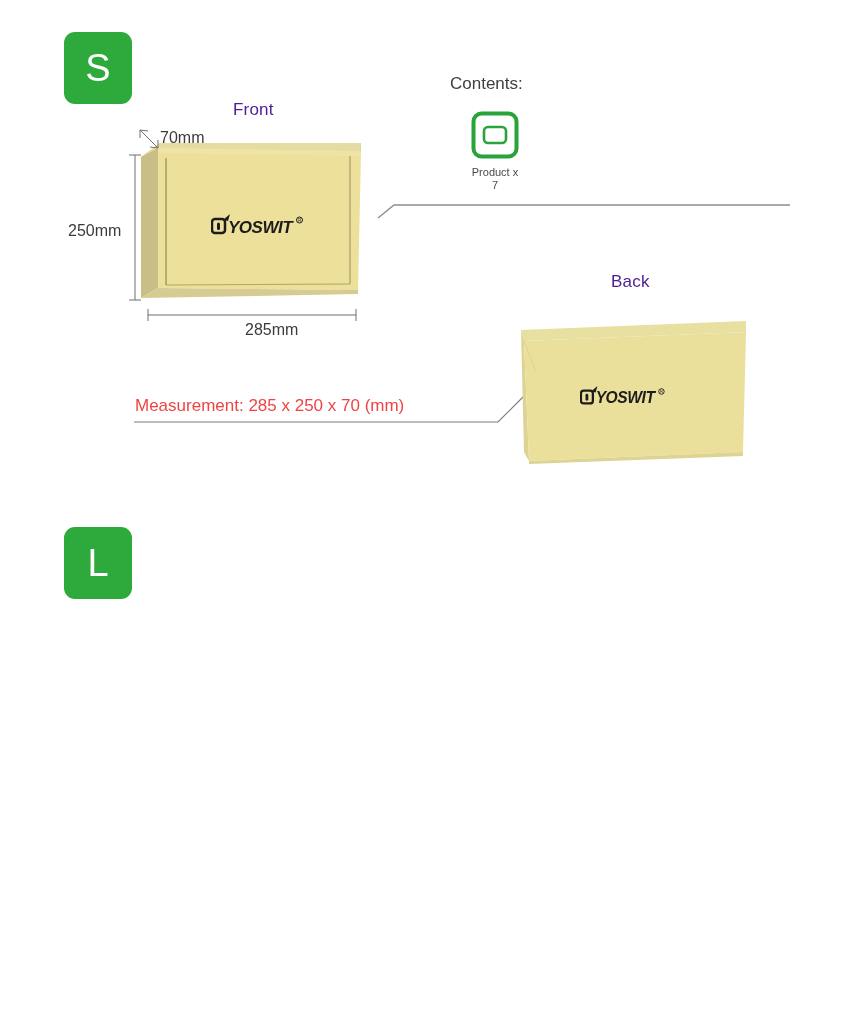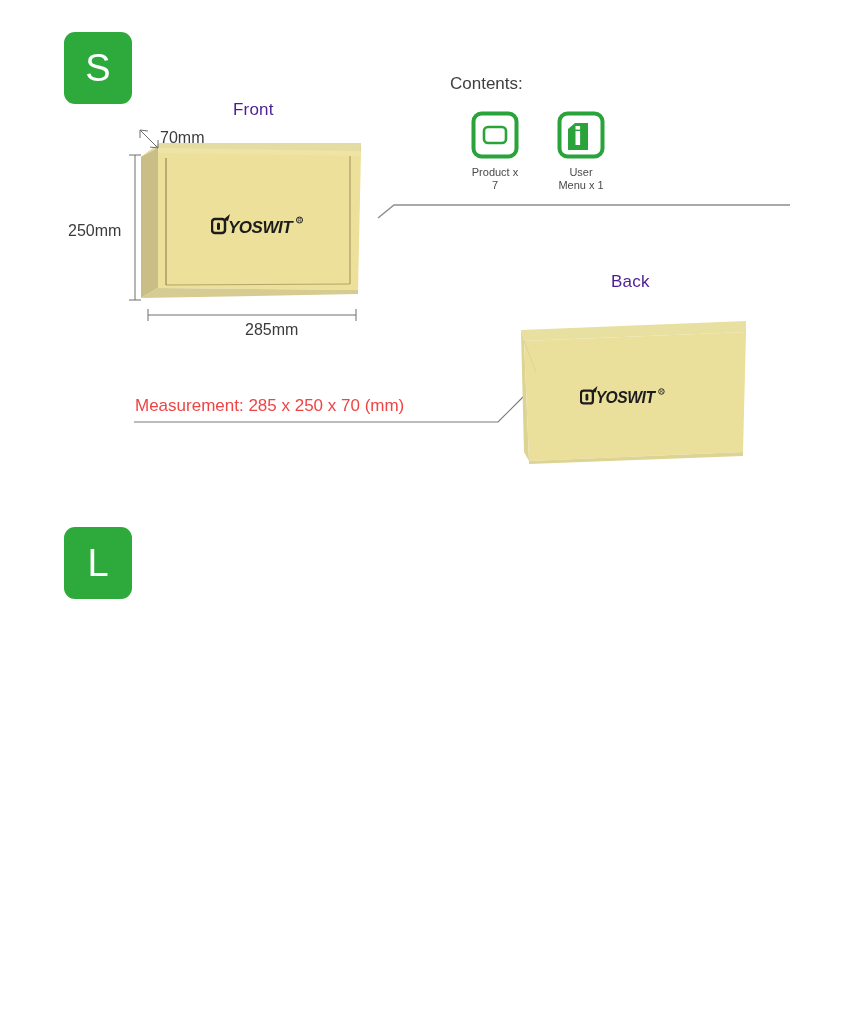--- a/index.html
+++ b/index.html
@@ -112,35 +112,20 @@
   </div>
 
   <div class="contents-row" style="left:469px;top:111px;">
     <div class="content-item">
       <svg class="icon-box" viewBox="0 0 48 48">
         <rect x="2.5" y="2.5" width="43" height="43" rx="8" fill="#fff" stroke="#29a33a" stroke-width="4"></rect>
         <rect x="13" y="16" width="22" height="16" rx="4" fill="none" stroke="#29a33a" stroke-width="2.6"></rect>
       </svg>
       <div class="icon-caption">Product x 7</div>
     </div>
-    <div class="content-item">
-      <svg class="icon-box" viewBox="0 0 48 48">
-        <rect x="2.5" y="2.5" width="43" height="43" rx="8" fill="#fff" stroke="#29a33a" stroke-width="4"></rect>
-        <path d="M23 10 L38 10 L38 38 L23 38 Z" fill="#29a33a"></path>
-        <path d="M23 10 L38 10 L38 38 L33 38 L33 13 L23 13 Z" fill="#fff"></path>
-        <path d="M20 11 L34 11 L34 38 L20 38 Z" fill="#29a33a"></path>
-        <path d="M20 11 L34 11 L34 38 L30 38 L30 14 L20 14 Z" fill="#fff"></path>
-        <path d="M11 12 L31 12 L31 39 L11 39 Z" fill="#29a33a"></path>
-        <path d="M11 12 L18 12 L11 18 Z" fill="#fff"></path>
-        <rect x="18.5" y="20" width="4.6" height="14" fill="#fff"></rect>
-        <rect x="18.5" y="15" width="4.6" height="3.6" fill="#fff"></rect>
-      </svg>
-      <div class="icon-caption">User
-Menu x 1</div>
-    </div>
   </div>
 
   <div class="view-label" style="left:611px;top:272px;">Back</div>
 
   <svg class="layer" width="841" height="495">
     <polygon points="521,330 746,321 746,332 524,341" fill="#e8e0a1"></polygon>
     <polygon points="521,330 524,341 529,461 524,452" fill="#ddd393"></polygon>
     <polygon points="524,341 746,332 743,452 529,461" fill="#ebe09b"></polygon>
     <polygon points="529,461 743,452 743,456 529,464" fill="#ddd393"></polygon>
     <path d="M524,341 L536,372" stroke="#d9cf8f" stroke-width="1" fill="none" opacity=".8"></path>

